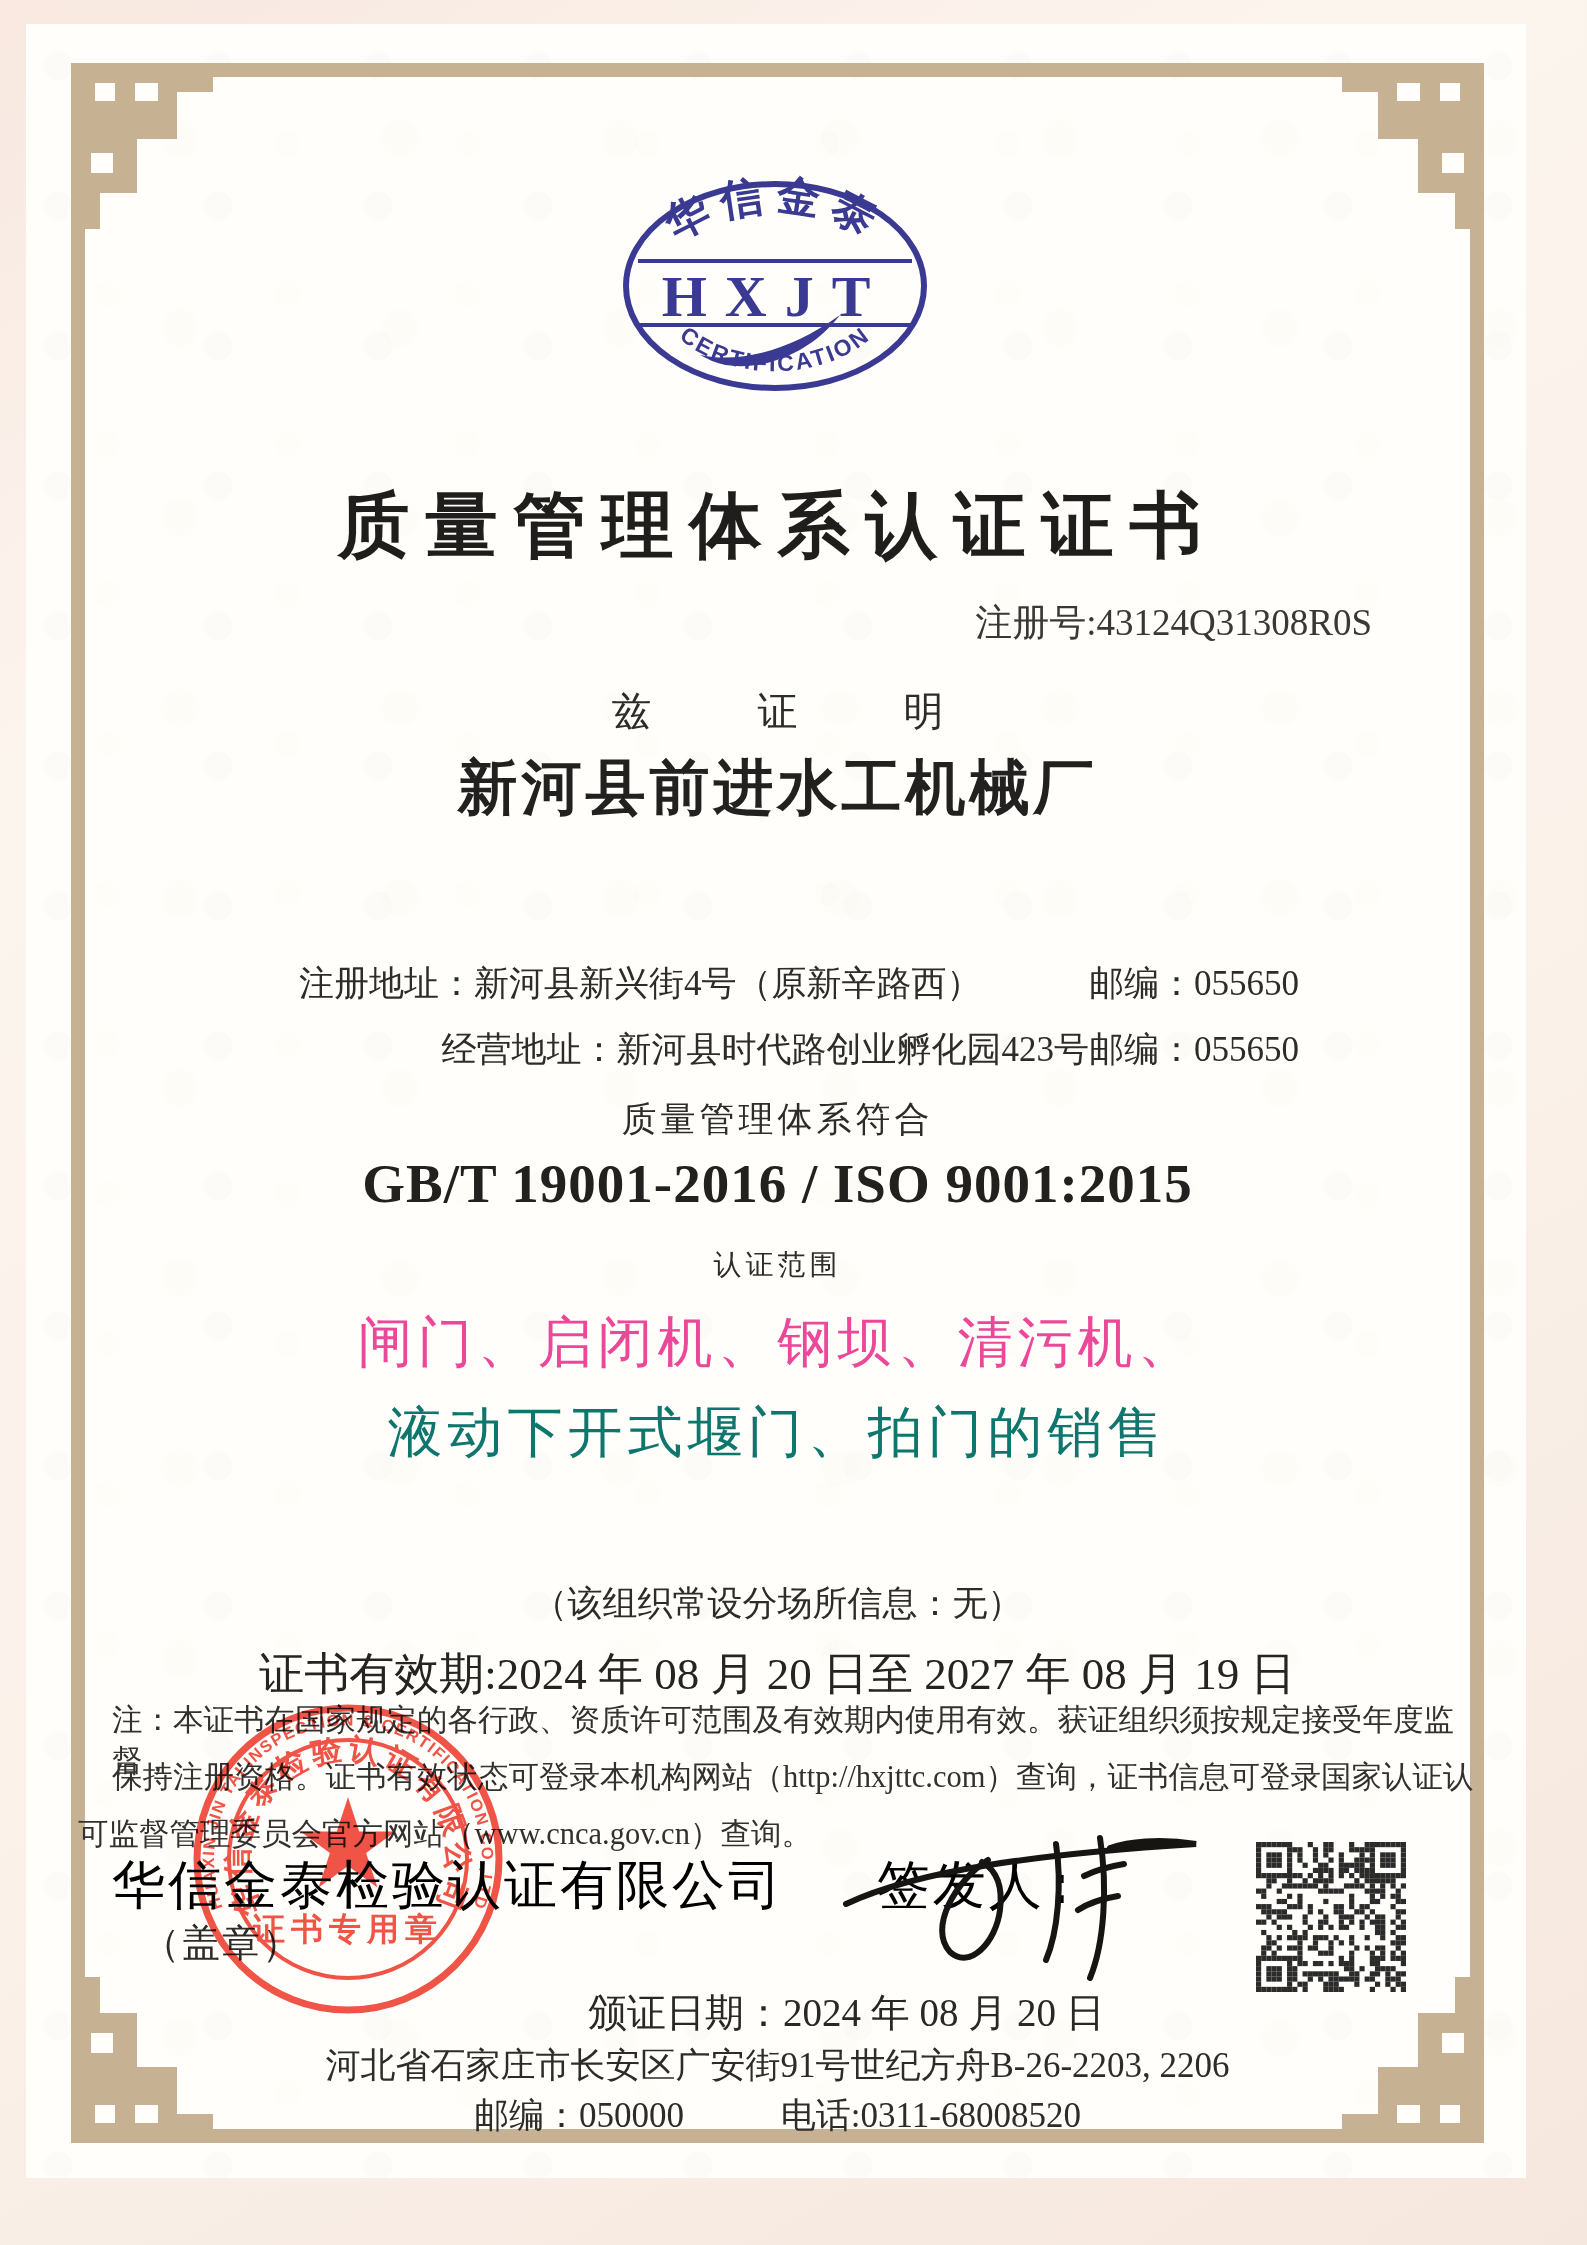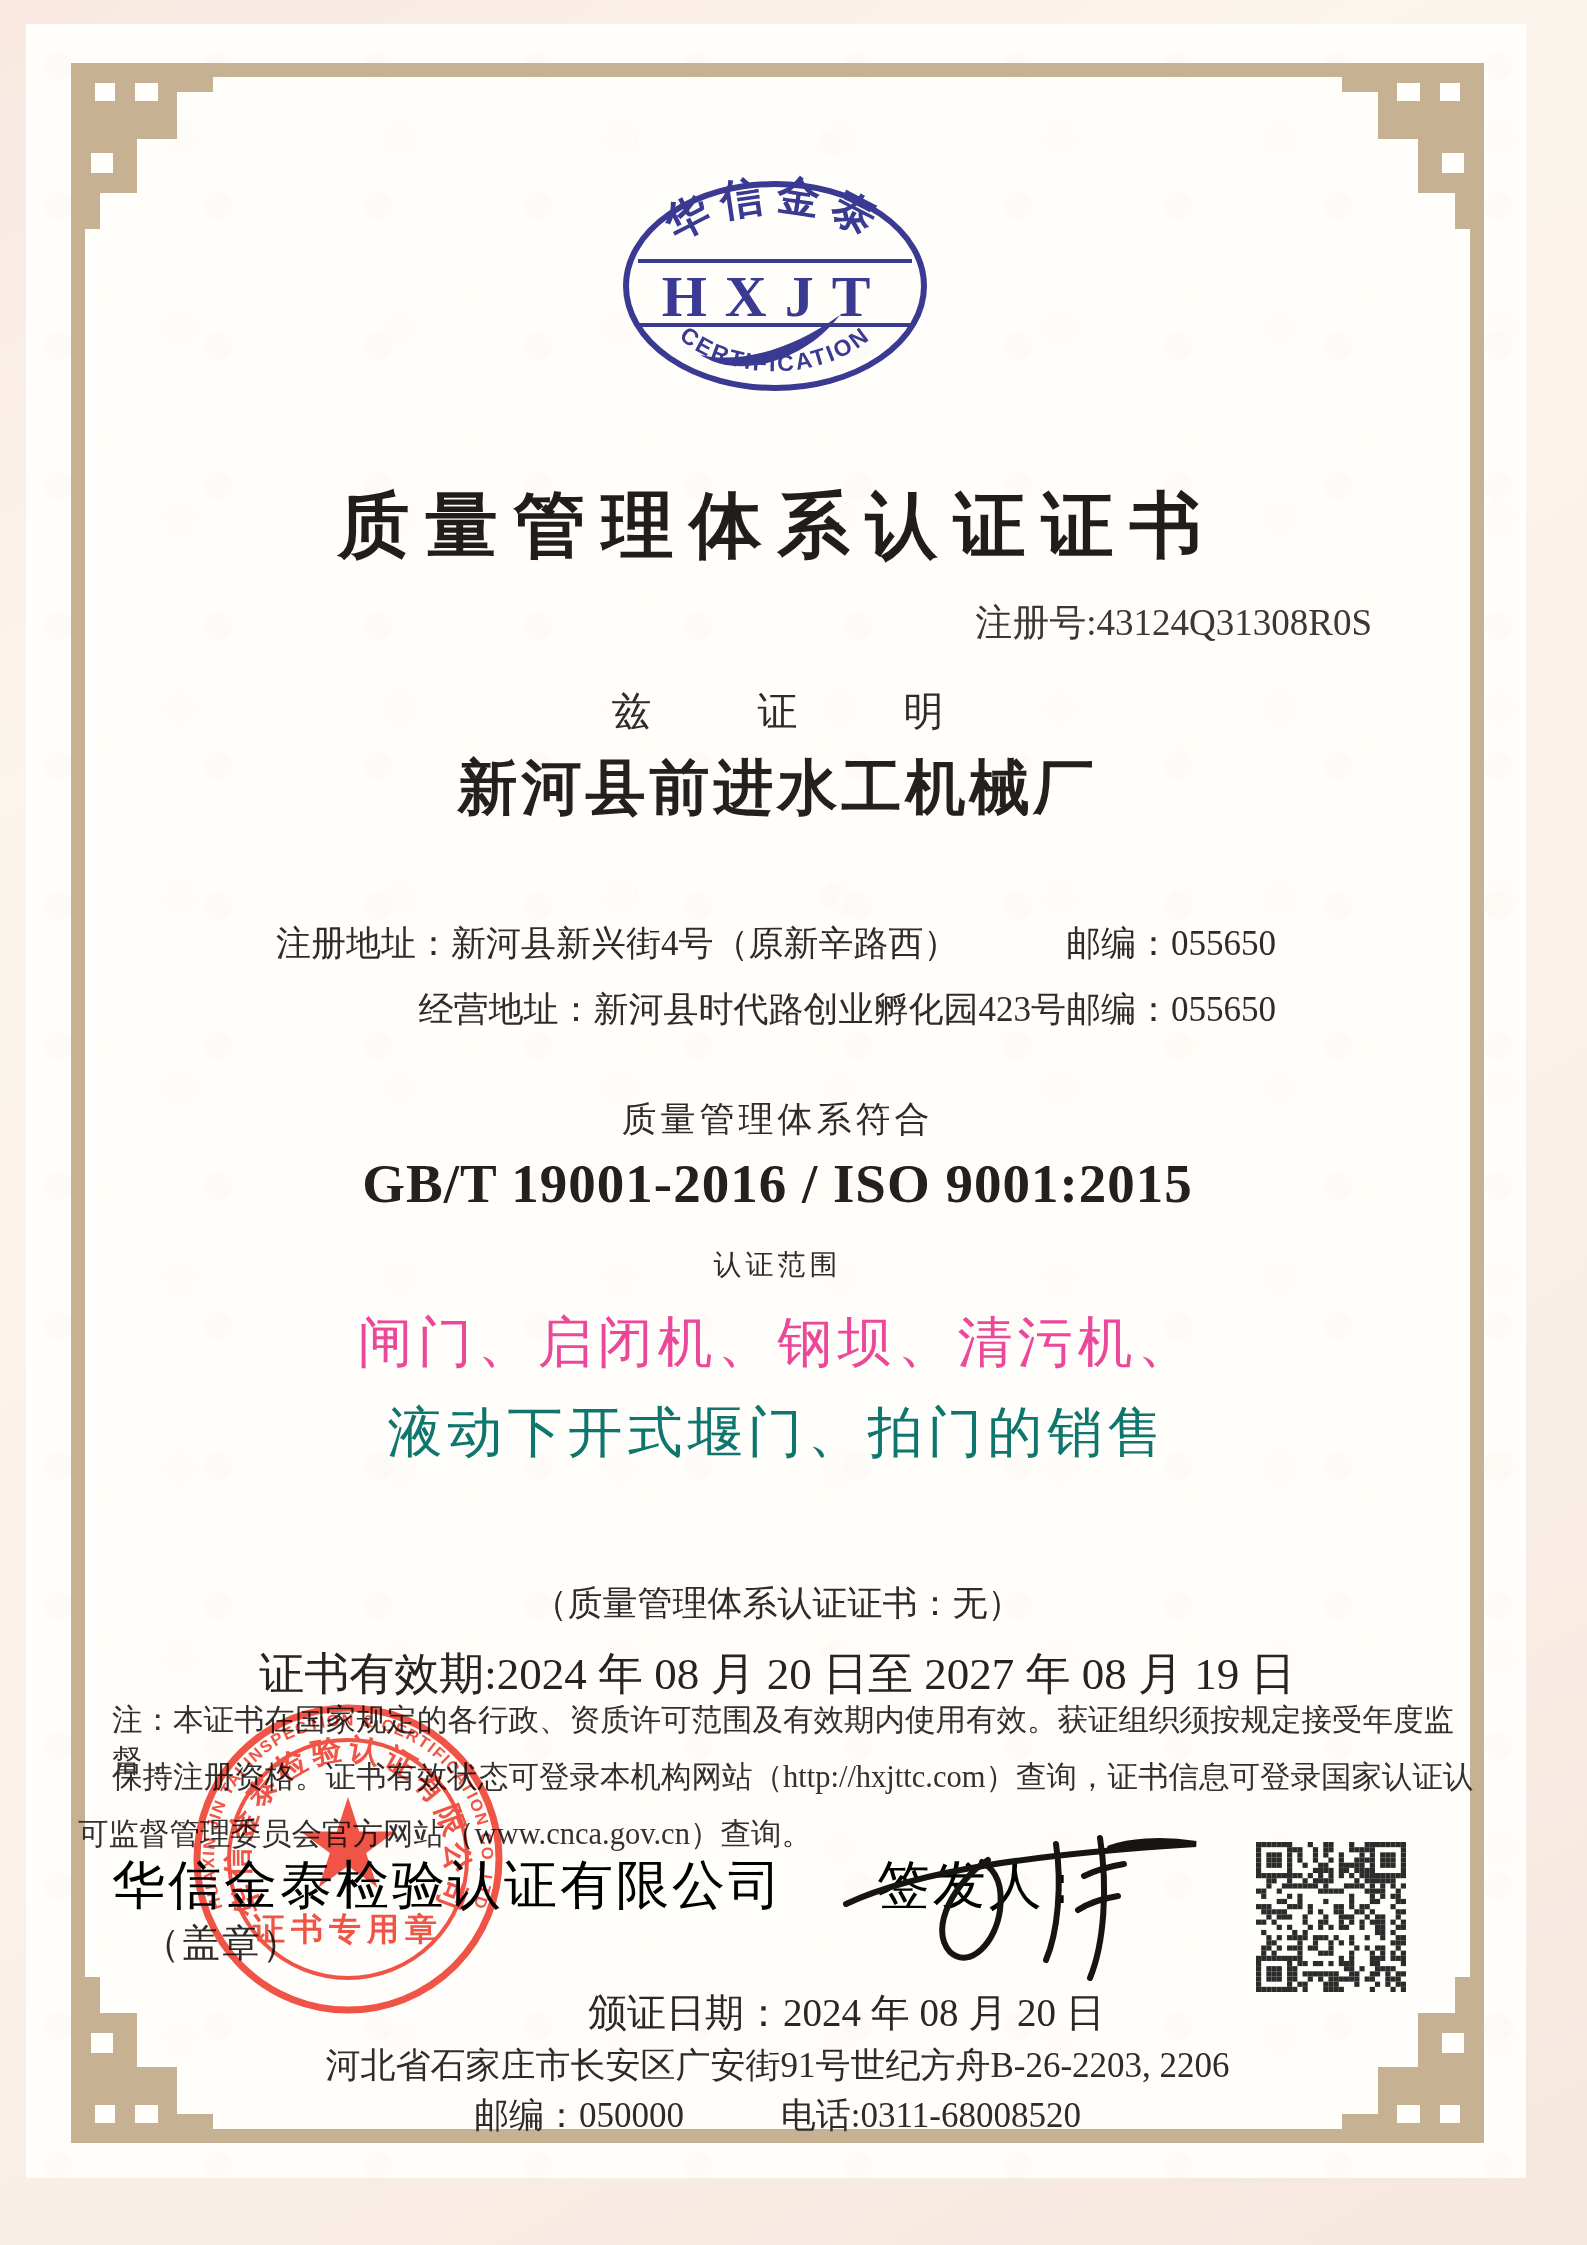--- a/index.html
+++ b/index.html
@@ -26,21 +26,21 @@
   }
   svg.frame{position:absolute;left:0;top:0;z-index:1;}
   .layer{position:absolute;left:0;top:0;width:100%;height:100%;z-index:2;}
   .abs{position:absolute;}
   .ctr{left:78px;width:1399px;text-align:center;}
   .title{top:478px;font-size:72px;font-weight:bold;letter-spacing:16px;color:#201e1c;}
   .regno{top:598px;left:78px;width:1294px;text-align:right;font-size:37px;color:#3a3836;}
   .certify{top:684px;font-size:40px;letter-spacing:48px;text-indent:48px;}
   .company{top:748px;font-size:60px;font-weight:bold;letter-spacing:4px;color:#232120;}
   .credit{top:844px;font-size:37px;}
-  .addr-row{left:276px;width:1000px;display:flex;justify-content:space-between;font-size:35px;}
+  .addr-row{left:299px;width:1000px;display:flex;justify-content:space-between;font-size:35px;margin-top:40px;}
   .addr1{top:920px;} .addr2{top:986px;justify-content:flex-end;}
   .conform{top:1096px;font-size:35px;letter-spacing:4px;}
   .standard{top:1152px;font-size:55px;font-weight:bold;letter-spacing:1px;color:#232120;}
   .scope-label{top:1246px;font-size:28px;letter-spacing:4px;}
   .scope1{top:1306px;font-size:55px;letter-spacing:5px;color:#ec4899;font-family:Liberation Mono, monospace;}
   .scope2{top:1396px;font-size:55px;letter-spacing:5px;color:#0f766e;}
   .branch{top:1580px;font-size:35px;}
   .validity{top:1644px;font-size:45px;color:#262422;}
   .note{left:112px;width:1370px;font-size:30.5px;color:#33312f;}
   .note1{top:1700px;} .note2{top:1757px;}
@@ -109,21 +109,21 @@
     <div class="abs addr-row addr2">
       <span><span>经营地址：</span><span>新河县时代路创业孵化园423号</span></span>
       <span><span>邮编：</span><span>055650</span></span>
     </div>
 
     <div class="abs ctr conform">质量管理体系符合</div>
     <div class="abs ctr standard">GB/T 19001-2016 / ISO 9001:2015</div>
     <div class="abs ctr scope-label">认证范围</div>
     <div class="abs ctr scope1">闸门、启闭机、钢坝、清污机、</div>
     <div class="abs ctr scope2">液动下开式堰门、拍门的销售</div>
-    <div class="abs ctr branch">（质量管理体系认证证书：无）</div>
+    <div class="abs ctr branch">（该组织常设分场所信息：无）</div>
     <div class="abs ctr validity">证书有效期:2024 年 08 月 20 日至 2027 年 08 月 19 日</div>
 
     <div class="abs note note1">注：本证书在国家规定的各行政、资质许可范围及有效期内使用有效。获证组织须按规定接受年度监督，</div>
     <div class="abs note note2">保持注册资格。证书有效状态可登录本机构网站（http://hxjttc.com）查询，证书信息可登录国家认证认</div>
     <div class="abs note note3">可监督管理委员会官方网站（www.cnca.gov.cn）查询。</div>
 
     <div class="abs issuer-row">
       <span>华信金泰检验认证有限公司</span>
       <span class="signer">签发人:</span>
     </div>

